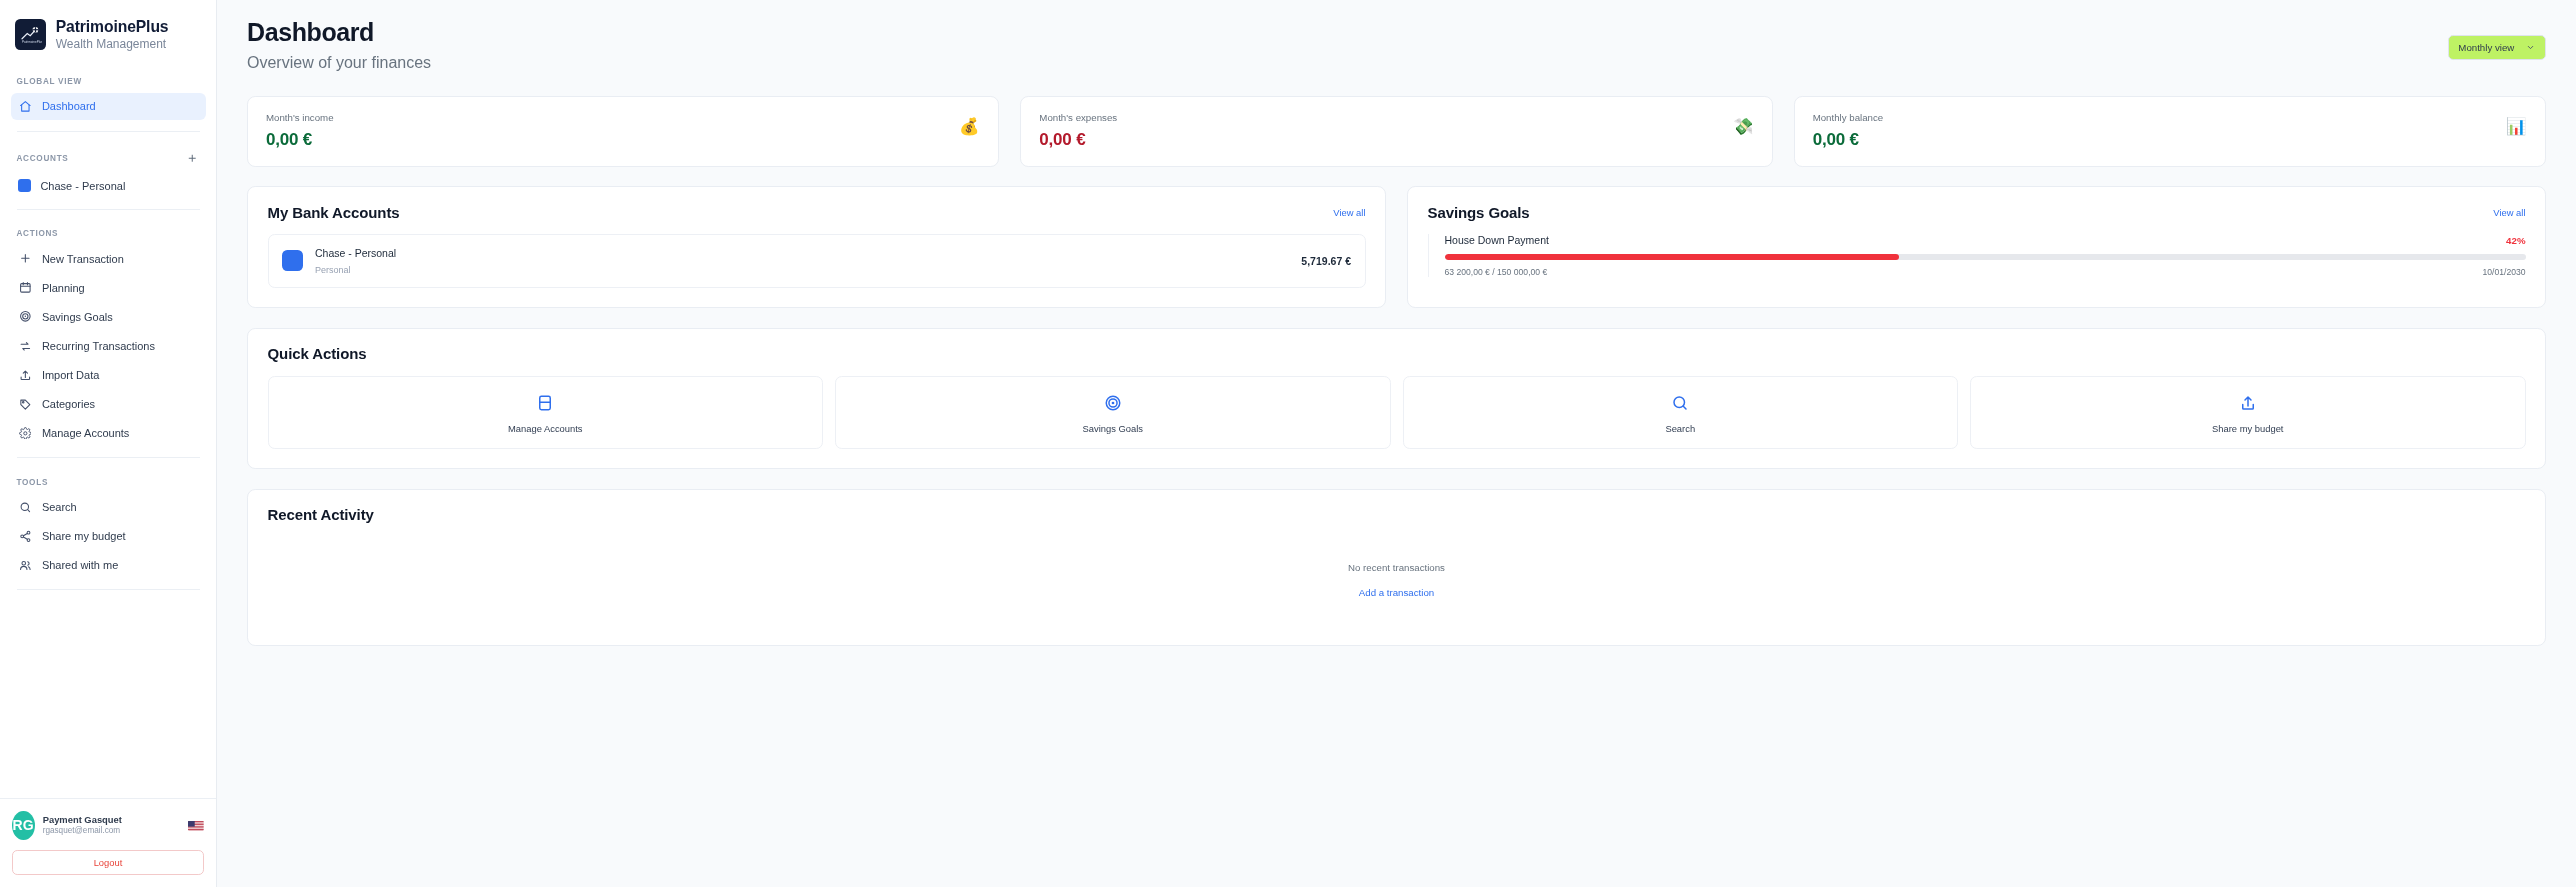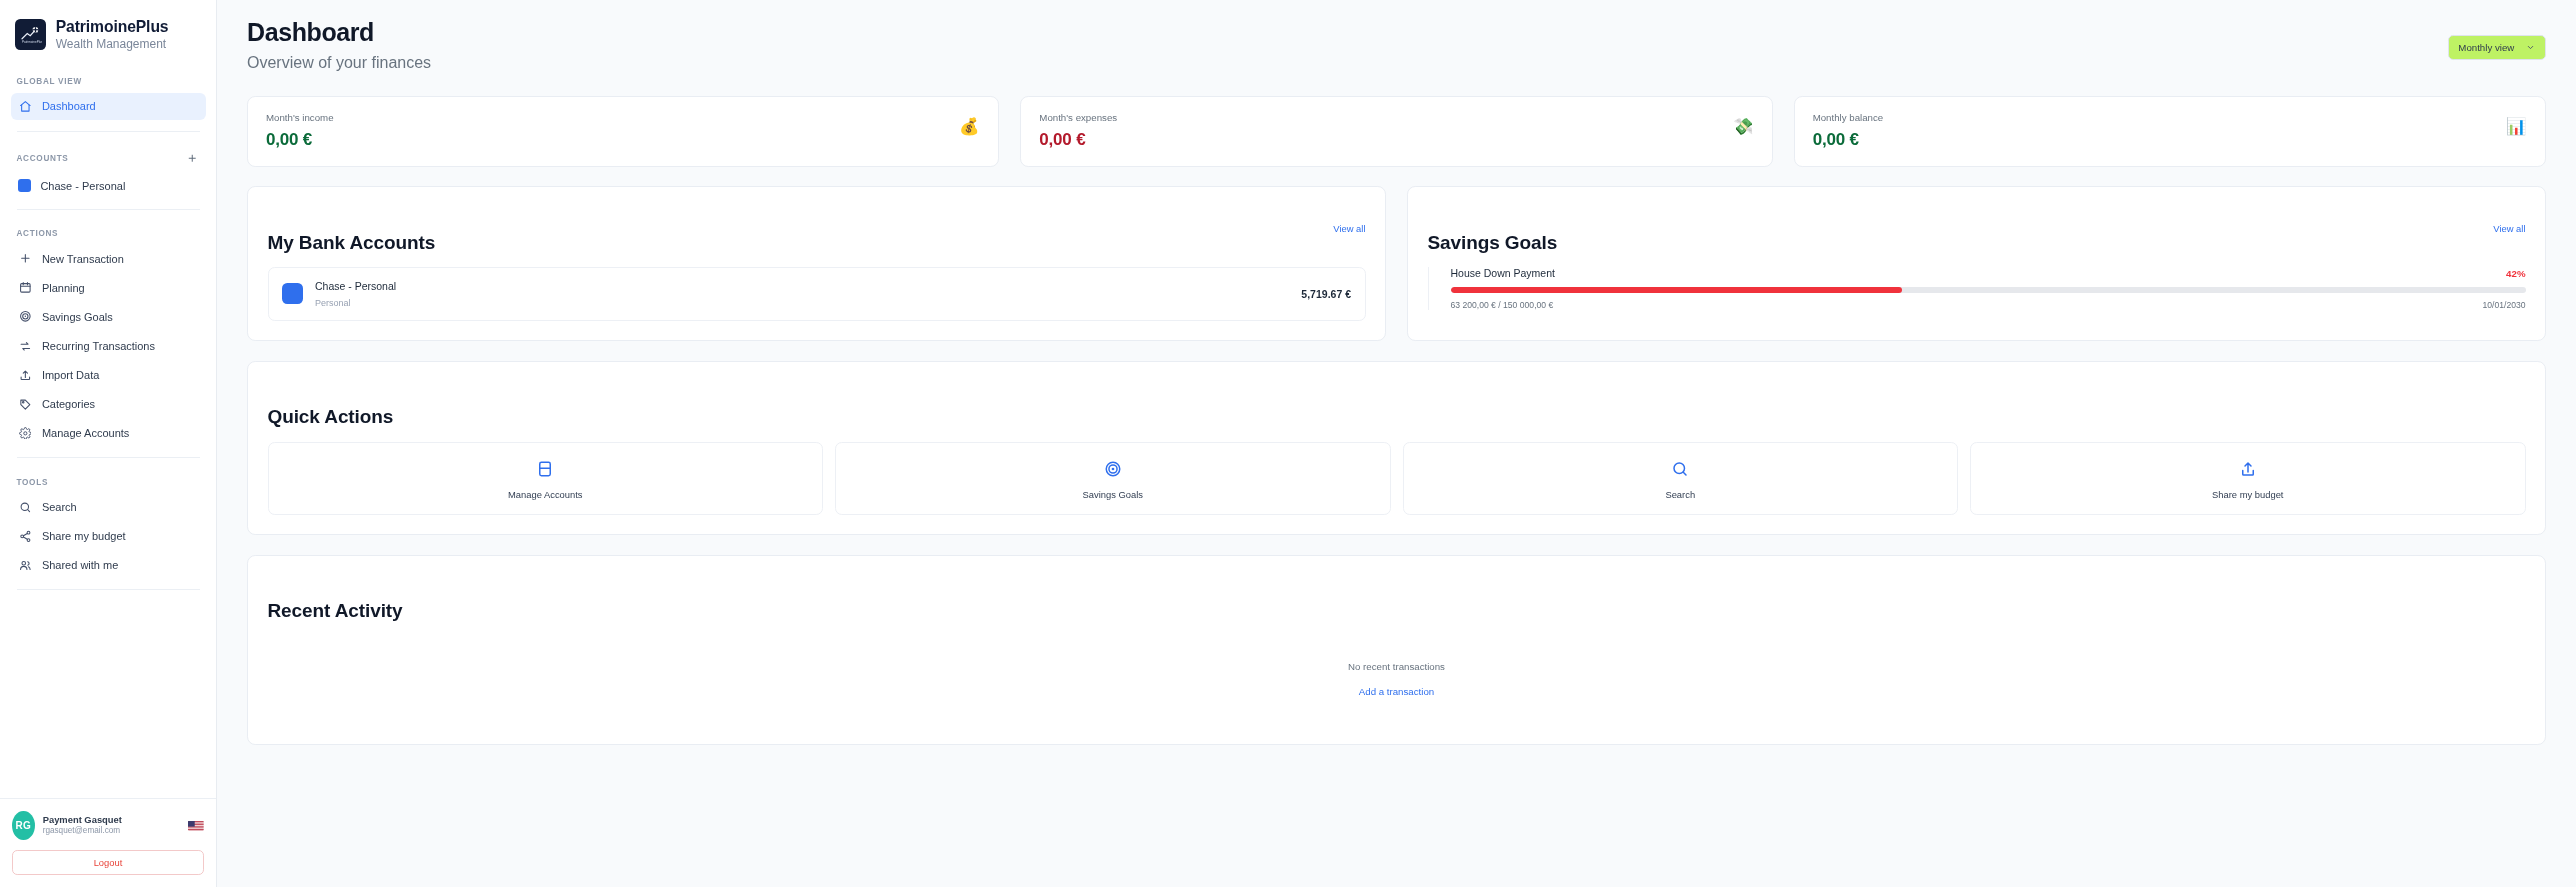--- a/index.html
+++ b/index.html
@@ -55,21 +55,21 @@
   .divider { height: 0.7px; background: #ebeff4; margin: 9px 16.5px; }
 
   .spacer { flex: 1 1 auto; }
 
   .user-area { border-top: 0.7px solid #ebeff4; padding: 12px 12px 13.5px 12px; }
   .user-row { display: flex; align-items: center; gap: 8.2px; }
   .avatar {
     width: 22.5px; height: 29px; border-radius: 50%;
     background: #23bfa5; color: #fff; flex: 0 0 22.5px;
     display: flex; align-items: center; justify-content: center;
-    font-size: 10px; font-weight: 700; letter-spacing: 0.2px;
+    font-size: 14px; font-weight: 700; letter-spacing: 0.2px;
   }
   .user-meta { display:flex; flex-direction:column; line-height:1.25; flex:1 1 auto; }
   .user-name { font-size: 9.4px; color: #2f3b4d; font-weight: 600; }
   .user-mail { font-size: 8.2px; color: #8c97a8; }
   .flag { width: 15.7px; height: 10.5px; flex: 0 0 15.7px; border-radius: 1.5px; overflow:hidden; }
   .logout-btn {
     margin-top: 9.7px; width: 100%;
     border: 0.7px solid #f3c9c9; border-radius: 5.2px; background: #fff;
     color: #e8443a; font-size: 9.4px; padding: 6px 0; cursor: pointer;
     font-family: inherit; text-align:center;
@@ -99,34 +99,34 @@
   .metric-value { font-size: 17px; font-weight: 700; margin-top: 7.5px; letter-spacing: -0.2px; }
   .metric-emoji { font-size: 16.5px; line-height: 1; margin-top: 6px; }
 
   
   .panel-row { display: flex; gap: 21px; margin-top: 19.5px; }
   .panel {
     background: #fff; border: 0.7px solid #e9edf3; border-radius: 8.2px;
     padding: 16.5px 19.5px 19.5px 19.5px; flex: 1 1 0;
   }
   .panel-head { display: flex; align-items: center; justify-content: space-between; margin-bottom: 13.5px; }
-  .panel-title { font-size: 19px; font-weight: 700; color: #101828; letter-spacing: -0.1px; margin-top: 28px; }
+  .panel-title { font-size: 15px; font-weight: 700; color: #101828; letter-spacing: -0.1px; }
   .view-all { font-size: 9.4px; color: #2f6fed; cursor: pointer; }
 
   .acct-row {
     display: flex; align-items: center; gap: 12px;
     border: 0.7px solid #edf0f5; border-radius: 6.7px; padding: 10.5px 13.5px;
   }
   .acct-sw { width: 21px; height: 21px; border-radius: 5.2px; flex: 0 0 21px; }
   .acct-meta { flex: 1 1 auto; line-height: 1.35; }
   .acct-name { font-size: 10.5px; color: #1d2939; }
   .acct-type { font-size: 9px; color: #98a2b3; margin-top: 4px; }
   .acct-bal { font-size: 10.5px; font-weight: 700; color: #1d2939; }
 
-  .goal { border-left: 1.5px solid #edf0f5; padding-left: 22px; }
+  .goal { border-left: 1.5px solid #edf0f5; padding-left: 16px; }
   .goal-head { display: flex; align-items: center; justify-content: space-between; }
   .goal-name { font-size: 10.5px; color: #1d2939; }
   .goal-pct { font-size: 9.7px; font-weight: 700; }
   .bar { height: 5.2px; border-radius: 3px; background: #e6e8ec; margin-top: 8.2px; overflow: hidden; }
   .bar-fill { height: 100%; border-radius: 3px; }
   .goal-foot { display: flex; align-items: center; justify-content: space-between; margin-top: 7.5px; }
   .goal-amt, .goal-date { font-size: 8.6px; color: #68737f; }
 
   
   .qa-panel { margin-top: 19.5px; }

